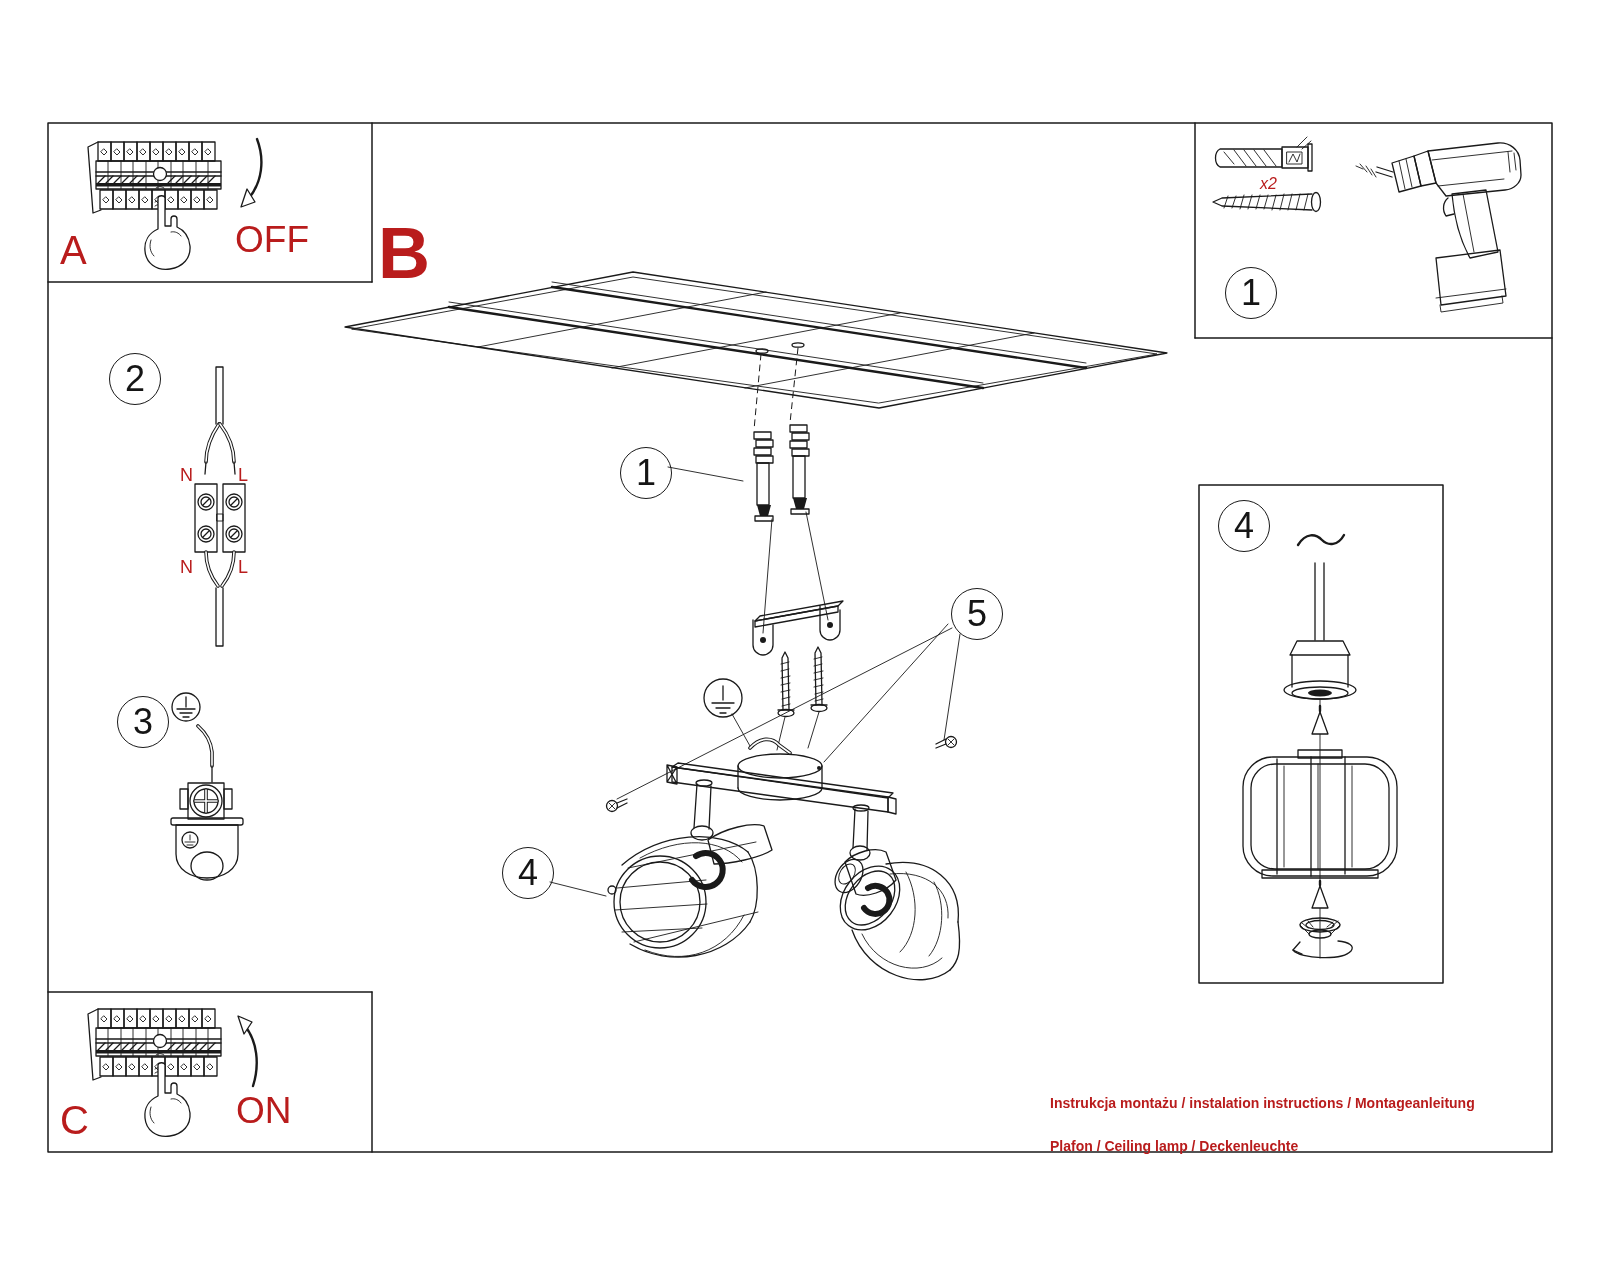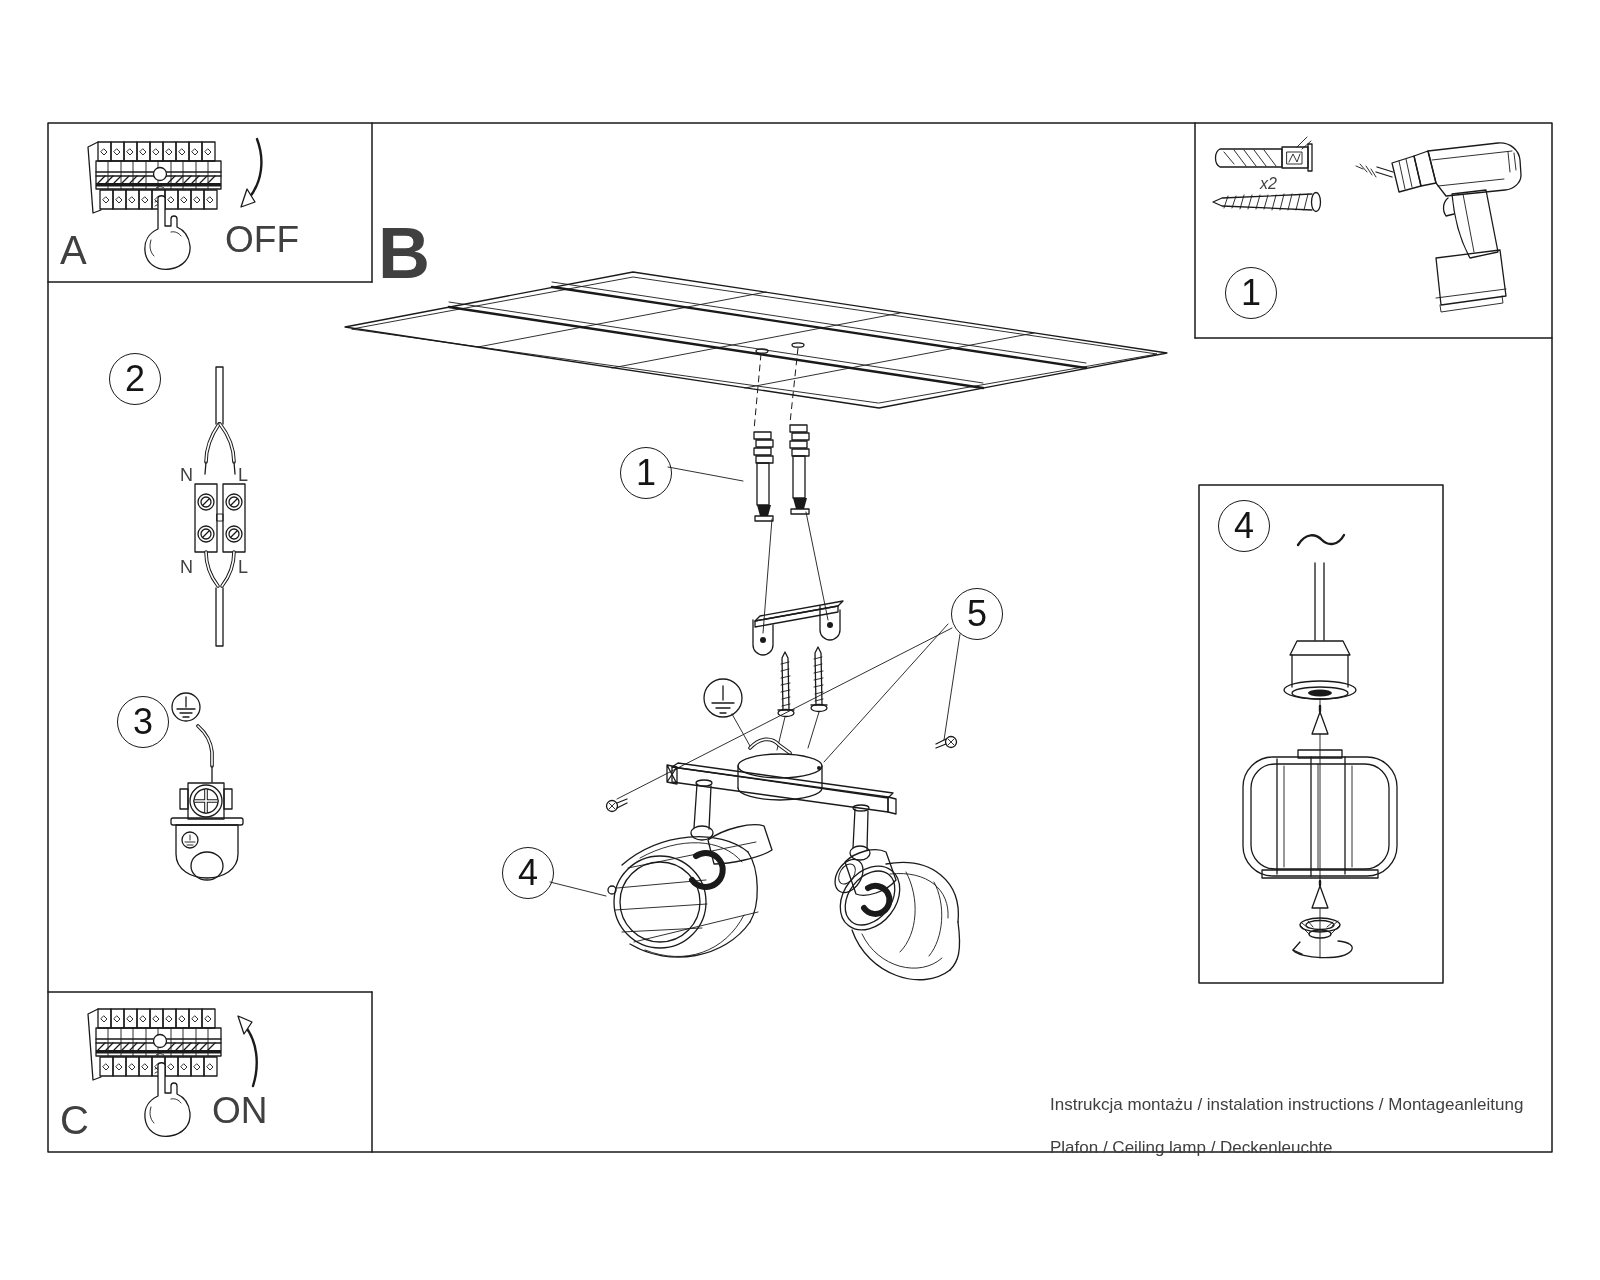--- a/index.html
+++ b/index.html
@@ -1,27 +1,27 @@
 <!DOCTYPE html>
 <html><head>
 <meta charset="utf-8">
 <style>
   html,body{margin:0;padding:0;background:#ffffff;}
   body{width:1600px;height:1280px;position:relative;font-family:"Liberation Sans",sans-serif;color:#111;}
   #sheet{position:absolute;left:0;top:0;width:1600px;height:1280px;}
   svg{position:absolute;left:0;top:0;}
-  .t{position:absolute;white-space:nowrap;line-height:1;color:#404040;}
+  .t{position:absolute;white-space:nowrap;line-height:1;color:#b91c1c;}
   .callout{position:absolute;width:50px;height:50px;border:1.7px solid #1a1a1a;border-radius:50%;
            display:flex;align-items:center;justify-content:center;font-size:36px;color:#151515;background:transparent;}
   .big-letter{font-size:40px;}
   .huge-letter{font-size:72px;font-weight:bold;}
-  .state{font-size:37px;}
+  .state{font-size:37px;margin-left:10px;}
   .wirelabel{font-size:18px;}
   .qty{font-size:16px;font-style:italic;}
-  .footer{font-size:17px;}
+  .footer{font-size:14px;font-weight:bold;}
   
   #art *{stroke:#1a1a1a;stroke-width:1.3;fill:none;stroke-linecap:round;stroke-linejoin:round;}
   #art .frame{stroke-width:1.5;}
   #art .thick{stroke-width:2.4;}
   #art .thin{stroke-width:0.9;}
   #art .heavy{stroke-width:6;}
   #art .dark{fill:#1a1a1a;stroke:none;}
   #art .dash{stroke-dasharray:6 5;stroke-width:1;}
   #art .hollow{stroke-width:3.6;}
   #art .core{stroke:#ffffff;stroke-width:1.6;}
@@ -408,21 +408,21 @@
 
     <path d="M1293,950 C1300,959 1342,961 1351,951 C1355,946 1349,942 1338,941"></path>
     <path d="M1293,950 L1300,942 M1293,950 L1302,954"></path>
   </g>
 </svg>
 
 <div class="t big-letter" style="left:60px;top:230px;">A</div>
 <div class="t state" style="left:225px;top:221px;">OFF</div>
 
 <div class="t big-letter" style="left:60px;top:1100px;">C</div>
-<div class="t state" style="left:212px;top:1092px;">ON</div>
+<div class="t state" style="left:226px;top:1092px;">ON</div>
 
 <div class="t huge-letter" style="left:378px;top:217px;">B</div>
 
 <div class="callout" style="left:109px;top:353px;">2</div>
 <div class="callout" style="left:117px;top:696px;">3</div>
 <div class="callout" style="left:1225px;top:267px;">1</div>
 <div class="callout" style="left:1218px;top:500px;">4</div>
 <div class="callout" style="left:620px;top:447px;">1</div>
 <div class="callout" style="left:502px;top:847px;">4</div>
 <div class="callout" style="left:951px;top:588px;">5</div>

